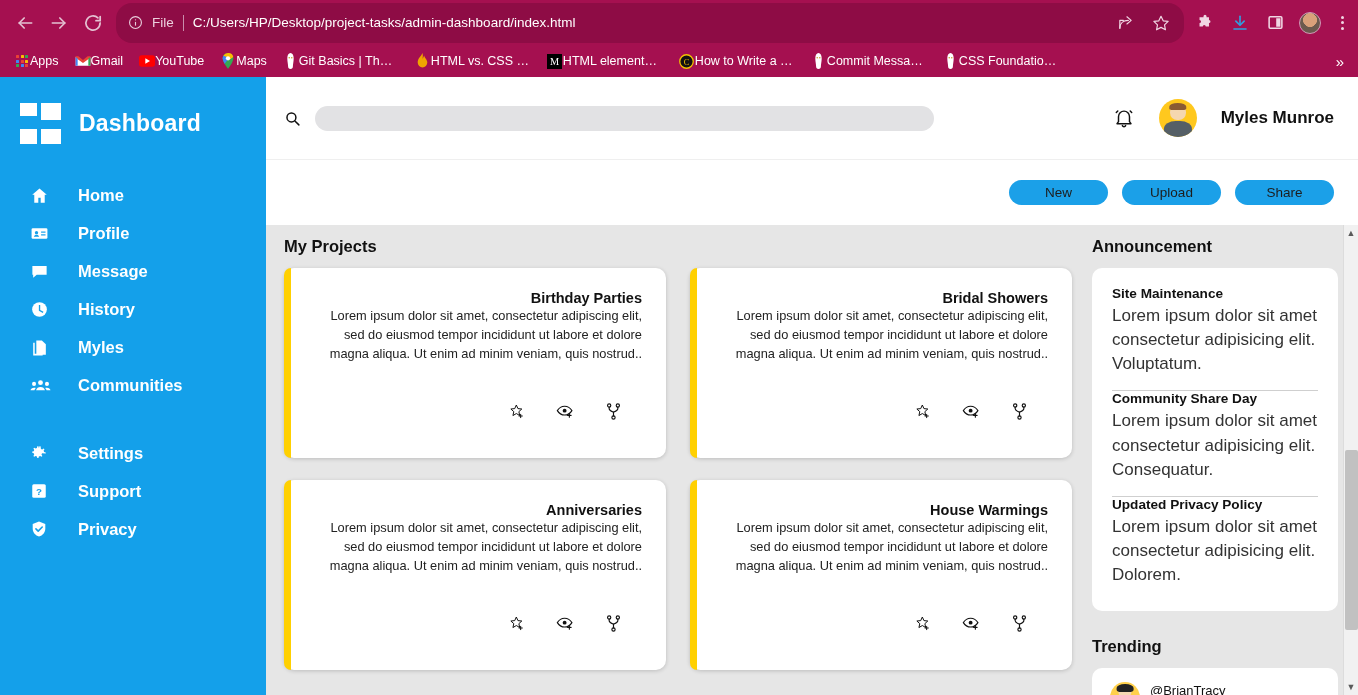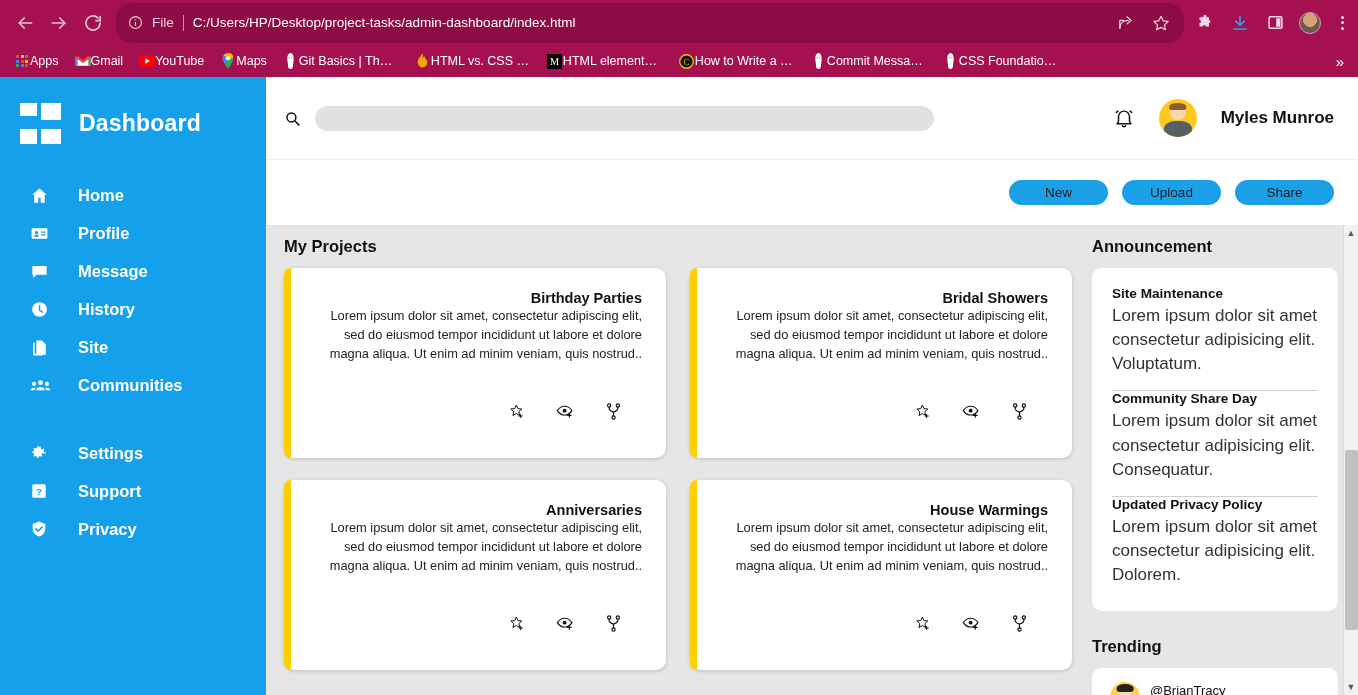--- a/index.html
+++ b/index.html
@@ -412,21 +412,21 @@
             <span class="nav-label">History</span>
           </div>
 
           <div class="nav-item">
             <span class="nav-ico">
               <svg width="19" height="19" viewBox="0 0 24 24" fill="none" stroke="currentColor" stroke-width="1.9">
                   <path d="M8 3h7l5 5v13H8z" fill="currentColor" stroke="none"></path>
                   <path d="M5 6v15h11"></path>
                 </svg>
             </span>
-            <span class="nav-label">Site</span>
+            <span class="nav-label">Myles</span>
           </div>
 
           <div class="nav-item">
             <span class="nav-ico">
               <svg width="21" height="19" viewBox="0 0 26 20" fill="currentColor">
                   <circle cx="13" cy="6.5" r="3"></circle>
                   <circle cx="5" cy="8" r="2.5"></circle>
                   <circle cx="21" cy="8" r="2.5"></circle>
                   <path d="M7.5 16c.6-2.8 2.8-4.2 5.5-4.2S17.9 13.2 18.5 16z"></path>
                   <path d="M0.6 16c.5-2.2 2-3.3 4.4-3.3 .9 0 1.7.2 2.3.5-.9.7-1.5 1.6-1.8 2.8z"></path>

